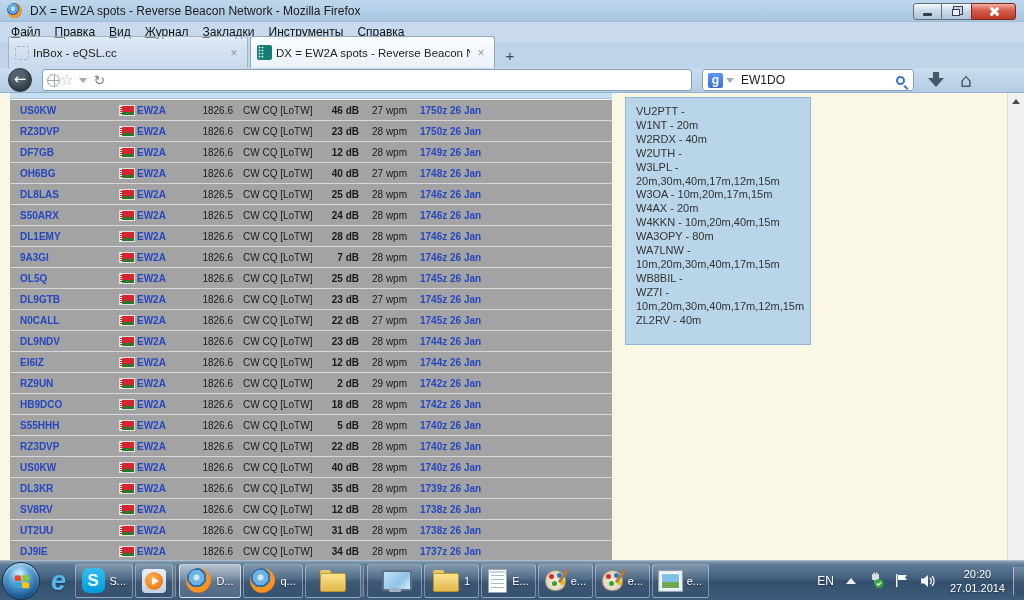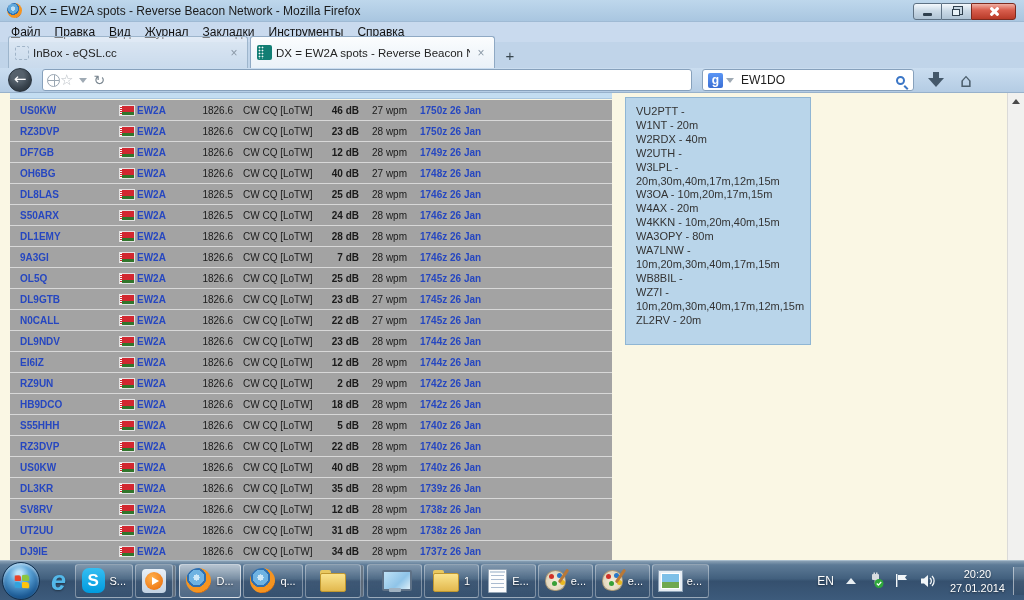--- a/index.html
+++ b/index.html
@@ -543,21 +543,21 @@
   <div class="sb-line">WA7LNW -</div>
 
   <div class="sb-line">10m,20m,30m,40m,17m,15m</div>
 
   <div class="sb-line">WB8BIL -</div>
 
   <div class="sb-line">WZ7I -</div>
 
   <div class="sb-line">10m,20m,30m,40m,17m,12m,15m</div>
 
-  <div class="sb-line">ZL2RV - 20m</div>
+  <div class="sb-line">ZL2RV - 40m</div>
 </div>
 
   <div class="scrollbar">
     <div class="scroll-up"></div>
   </div>
 </div>
 
 <div class="taskbar">
   <div class="start-orb">
     <span class="orb-flag">

